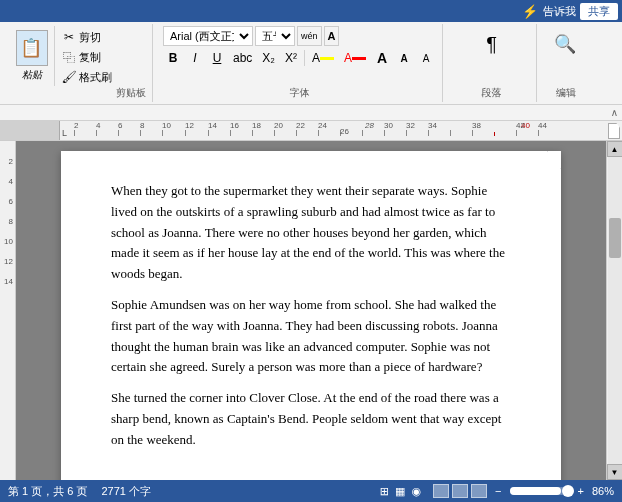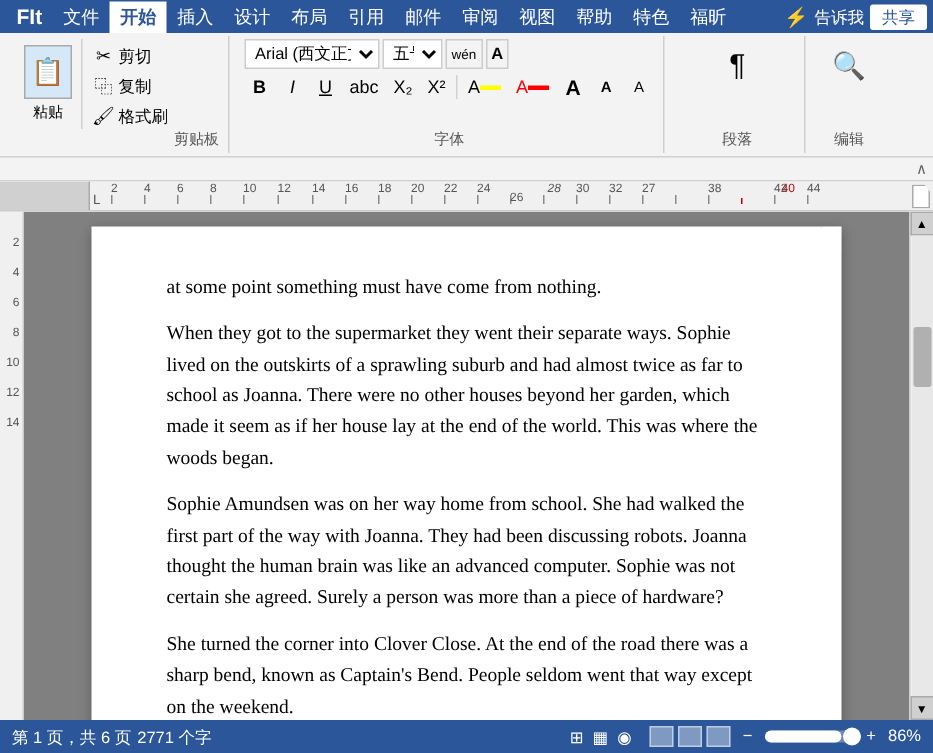--- a/index.html
+++ b/index.html
@@ -101,21 +101,21 @@
     .paste-icon {
       width: 32px;
       height: 36px;
       background: #d5e8f7;
       border: 1px solid #aaa;
       display: flex;
       align-items: center;
       justify-content: center;
       font-size: 18px;
     }
-    .paste-label { font-size: 10px; margin-top: 2px; }
+    .paste-label { font-size: 10px; margin-top: 2px; font-style: italic; }
     .clipboard-mini {
       display: flex;
       flex-direction: column;
       gap: 2px;
       padding: 2px;
       justify-content: center;
     }
     .mini-btn {
       display: flex;
       align-items: center;
@@ -386,21 +386,21 @@
     .status-bar {
       background: #2b579a;
       color: white;
       height: 22px;
       display: flex;
       align-items: center;
       padding: 0 8px;
       font-size: 11px;
       gap: 12px;
     }
-    .status-left { display: flex; gap: 4px; }
+    .status-left { display: flex; gap: 14px; }
     .status-center { margin-left: auto; display: flex; gap: 6px; align-items: center; }
     .status-right { display: flex; gap: 4px; align-items: center; }
     .display-settings-btn {
       background: rgba(255,255,255,0.15);
       border: 1px solid rgba(255,255,255,0.3);
       color: white;
       font-size: 11px;
       padding: 1px 6px;
       cursor: pointer;
     }
@@ -451,35 +451,20 @@
       flex: 1;
       overflow: hidden;
     }
   </style>
 </head>
 <body>
 
 <div class="app-wrapper">
 
   <div class="menu-bar">
-    <div class="menu-bar-left">
-      <span class="menu-item" style="font-weight:bold;font-size:14px;color:white;">FIt</span>
-      <span class="menu-item">文件</span>
-      <span class="menu-item active-tab">开始</span>
-      <span class="menu-item">插入</span>
-      <span class="menu-item">设计</span>
-      <span class="menu-item">布局</span>
-      <span class="menu-item">引用</span>
-      <span class="menu-item">邮件</span>
-      <span class="menu-item">审阅</span>
-      <span class="menu-item">视图</span>
-      <span class="menu-item">帮助</span>
-      <span class="menu-item">特色</span>
-      <span class="menu-item">福昕</span>
-    </div>
     <div class="menu-bar-right">
       <span style="font-size:13px;">⚡</span>
       <span style="font-size:11px;">告诉我</span>
       <button class="share-btn">共享</button>
     </div>
   </div>
 
   <div class="ribbon">
     <div class="ribbon-content">
 
@@ -600,21 +585,21 @@
       <span style="position:absolute;left:258px;bottom:10px;font-size:8px;">24</span>
       <span style="position:absolute;left:280px;bottom:4px;width:1px;height:6px;background:#888;"></span>
       <span style="position:absolute;left:280px;bottom:4px;font-size:8px;">26</span>
       <span style="position:absolute;left:302px;bottom:4px;width:1px;height:6px;background:#888;"></span>
       <span style="position:absolute;left:305px;bottom:10px;font-size:8px;font-style:italic;">28</span>
       <span style="position:absolute;left:324px;bottom:4px;width:1px;height:6px;background:#888;"></span>
       <span style="position:absolute;left:324px;bottom:10px;font-size:8px;">30</span>
       <span style="position:absolute;left:346px;bottom:4px;width:1px;height:6px;background:#888;"></span>
       <span style="position:absolute;left:346px;bottom:10px;font-size:8px;">32</span>
       <span style="position:absolute;left:368px;bottom:4px;width:1px;height:6px;background:#888;"></span>
-      <span style="position:absolute;left:368px;bottom:10px;font-size:8px;">27</span>
+      <span style="position:absolute;left:368px;bottom:10px;font-size:8px;">34</span>
       <span style="position:absolute;left:390px;bottom:4px;width:1px;height:6px;background:#888;"></span>
       <span style="position:absolute;left:390px;bottom:24px;font-size:8px;font-style:italic;">36</span>
       <span style="position:absolute;left:412px;bottom:4px;width:1px;height:6px;background:#888;"></span>
       <span style="position:absolute;left:412px;bottom:10px;font-size:8px;">38</span>
       <span style="position:absolute;left:434px;bottom:4px;width:1px;height:4px;background:#b00;"></span>
       <span style="position:absolute;left:423px;bottom:10px;font-size:8px;color:#b00;margin-left:38px;">40</span>
       <span style="position:absolute;left:456px;bottom:4px;width:1px;height:6px;background:#888;"></span>
       <span style="position:absolute;left:456px;bottom:10px;font-size:8px;">42</span>
       <span style="position:absolute;left:478px;bottom:4px;width:1px;height:6px;background:#888;"></span>
       <span style="position:absolute;left:478px;bottom:10px;font-size:8px;">44</span>
@@ -633,21 +618,20 @@
       <div class="left-ruler-tick">12</div>
       <div class="left-ruler-tick">14</div>
     </div>
 
     <div class="doc-scroll" style="background:#808080;">
       <div class="page">
 
         <div style="position:absolute;top:0;right:0;width:14px;height:18px;background:white;border-left:1px solid #ccc;border-bottom:1px solid #ccc;clip-path:polygon(0 0,100% 0,100% 100%);"></div>
 
         <div class="page-text">
-          <p>at some point something must have come from nothing.</p>
           <p>When they got to the supermarket they went their separate ways. Sophie lived on the outskirts of a sprawling suburb and had almost twice as far to school as Joanna. There were no other houses beyond her garden, which made it seem as if her house lay at the end of the world. This was where the woods began.</p>
           <p>Sophie Amundsen was on her way home from school. She had walked the first part of the way with Joanna. They had been discussing robots. Joanna thought the human brain was like an advanced computer. Sophie was not certain she agreed. Surely a person was more than a piece of hardware?</p>
           <p>She turned the corner into Clover Close. At the end of the road there was a sharp bend, known as Captain's Bend. People seldom went that way except on the weekend.</p>
         </div>
       </div>
     </div>
 
     <div class="right-scrollbar">
       <div class="scroll-btn">▲</div>
       <div class="scroll-track">

